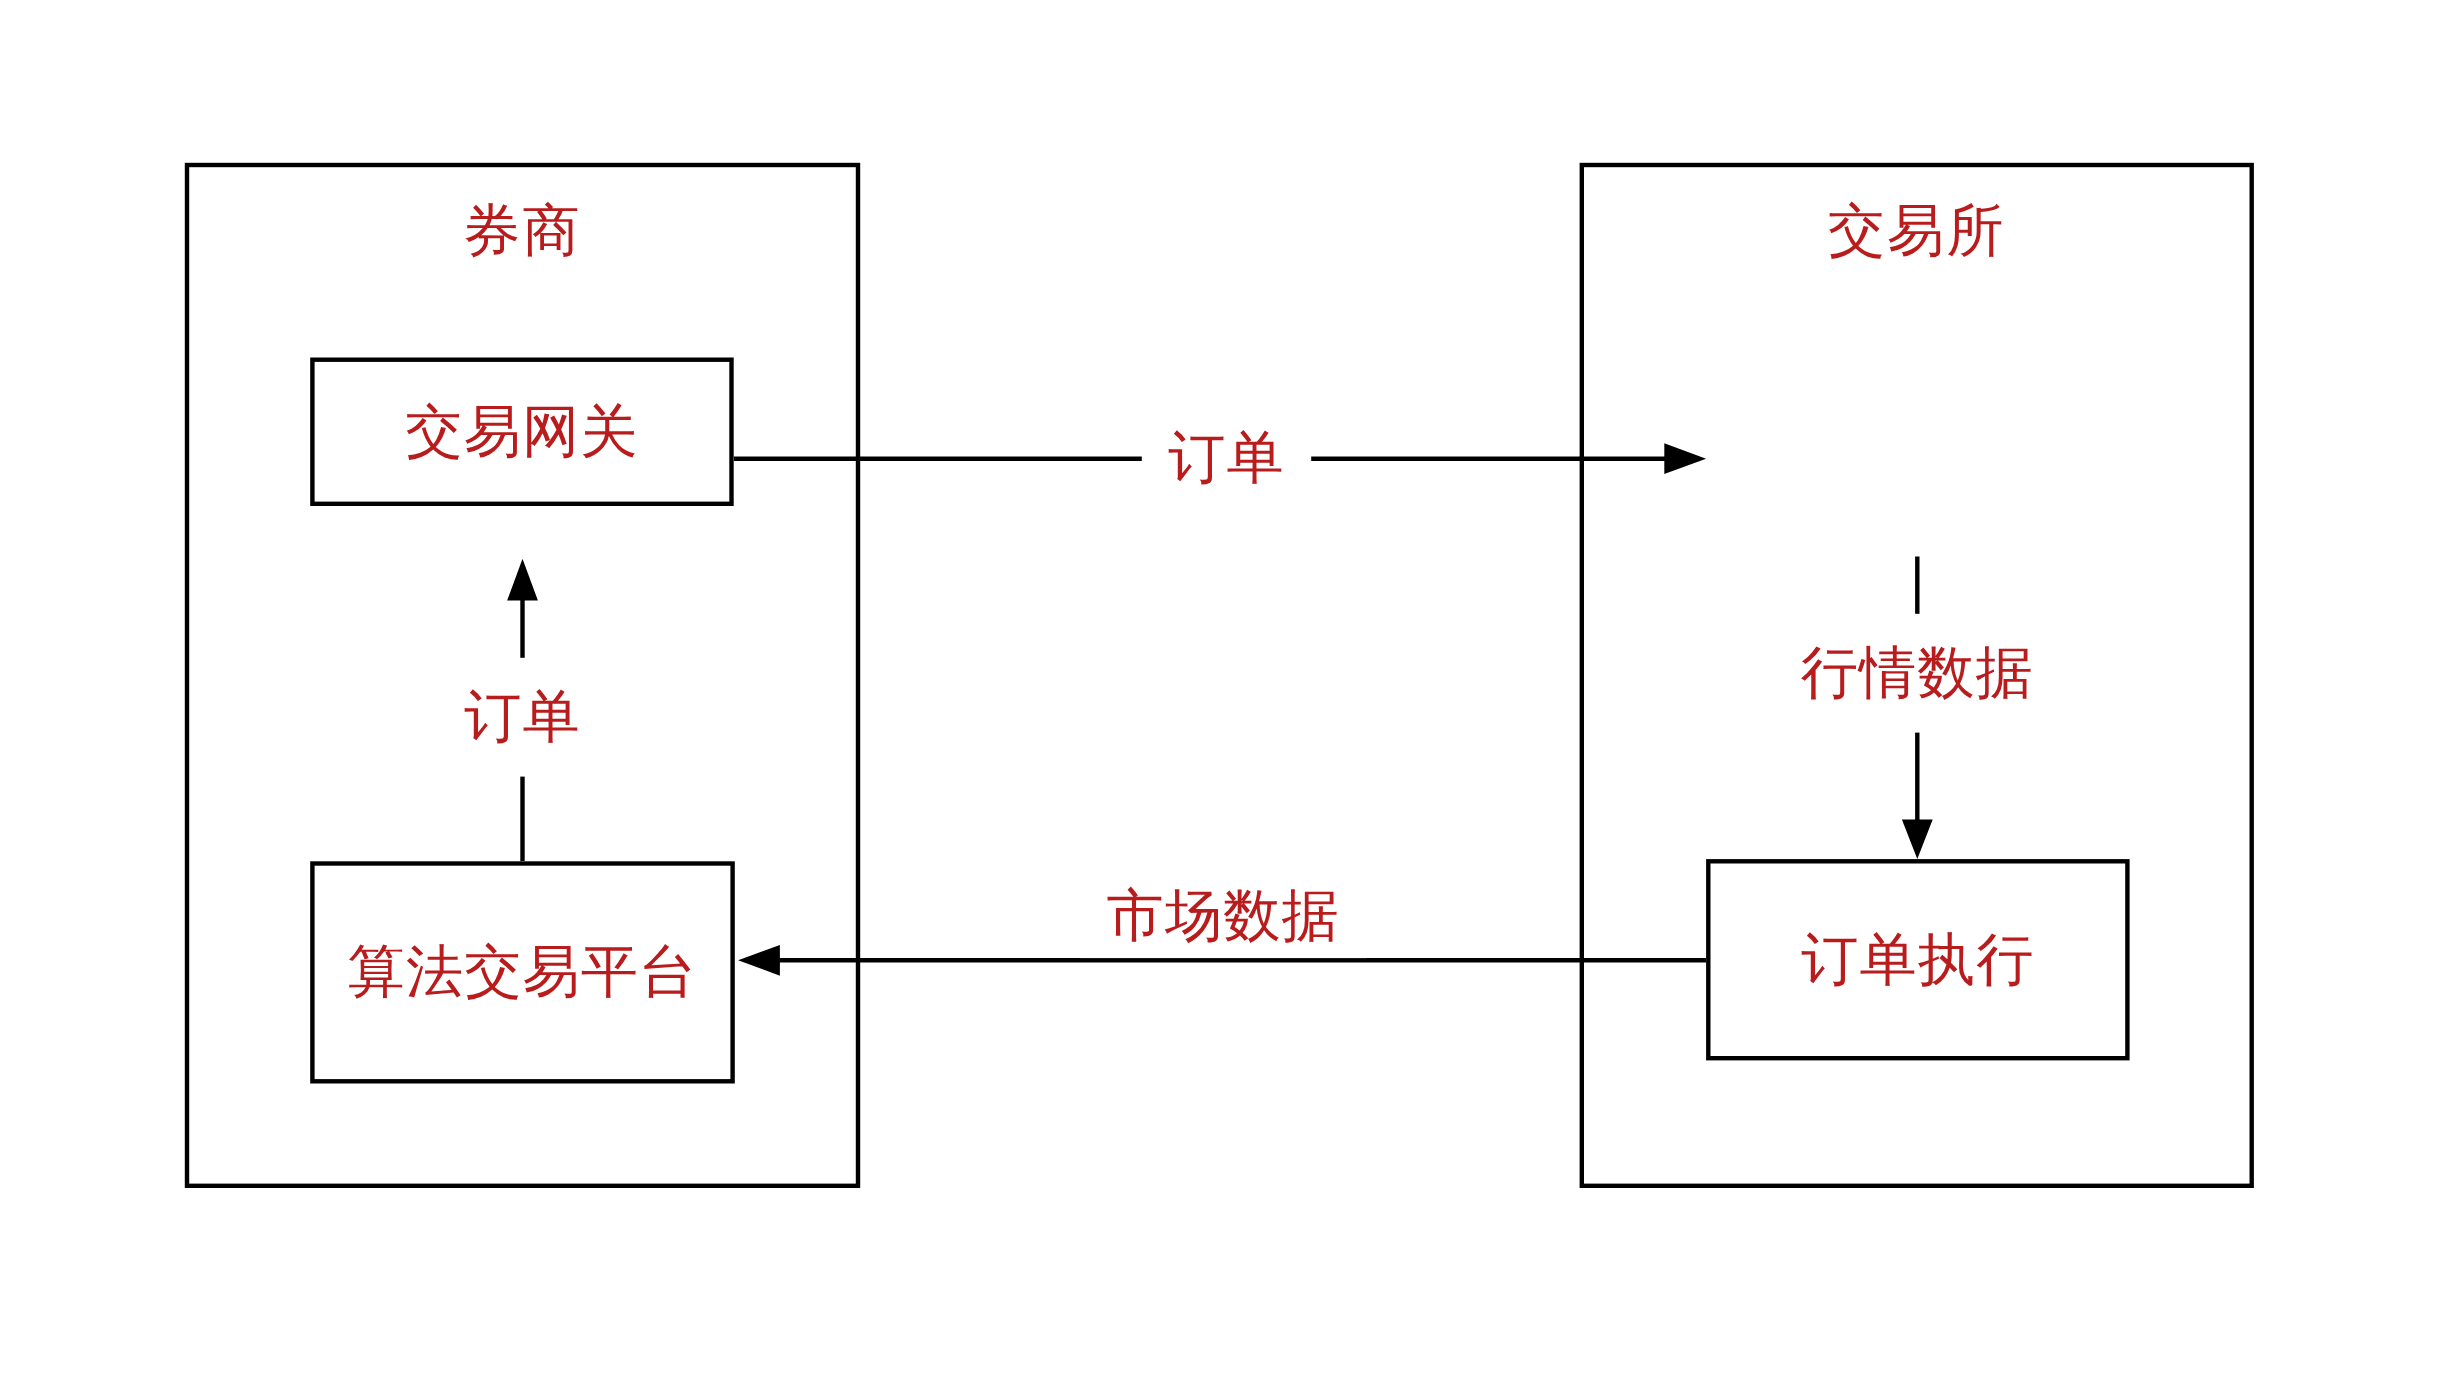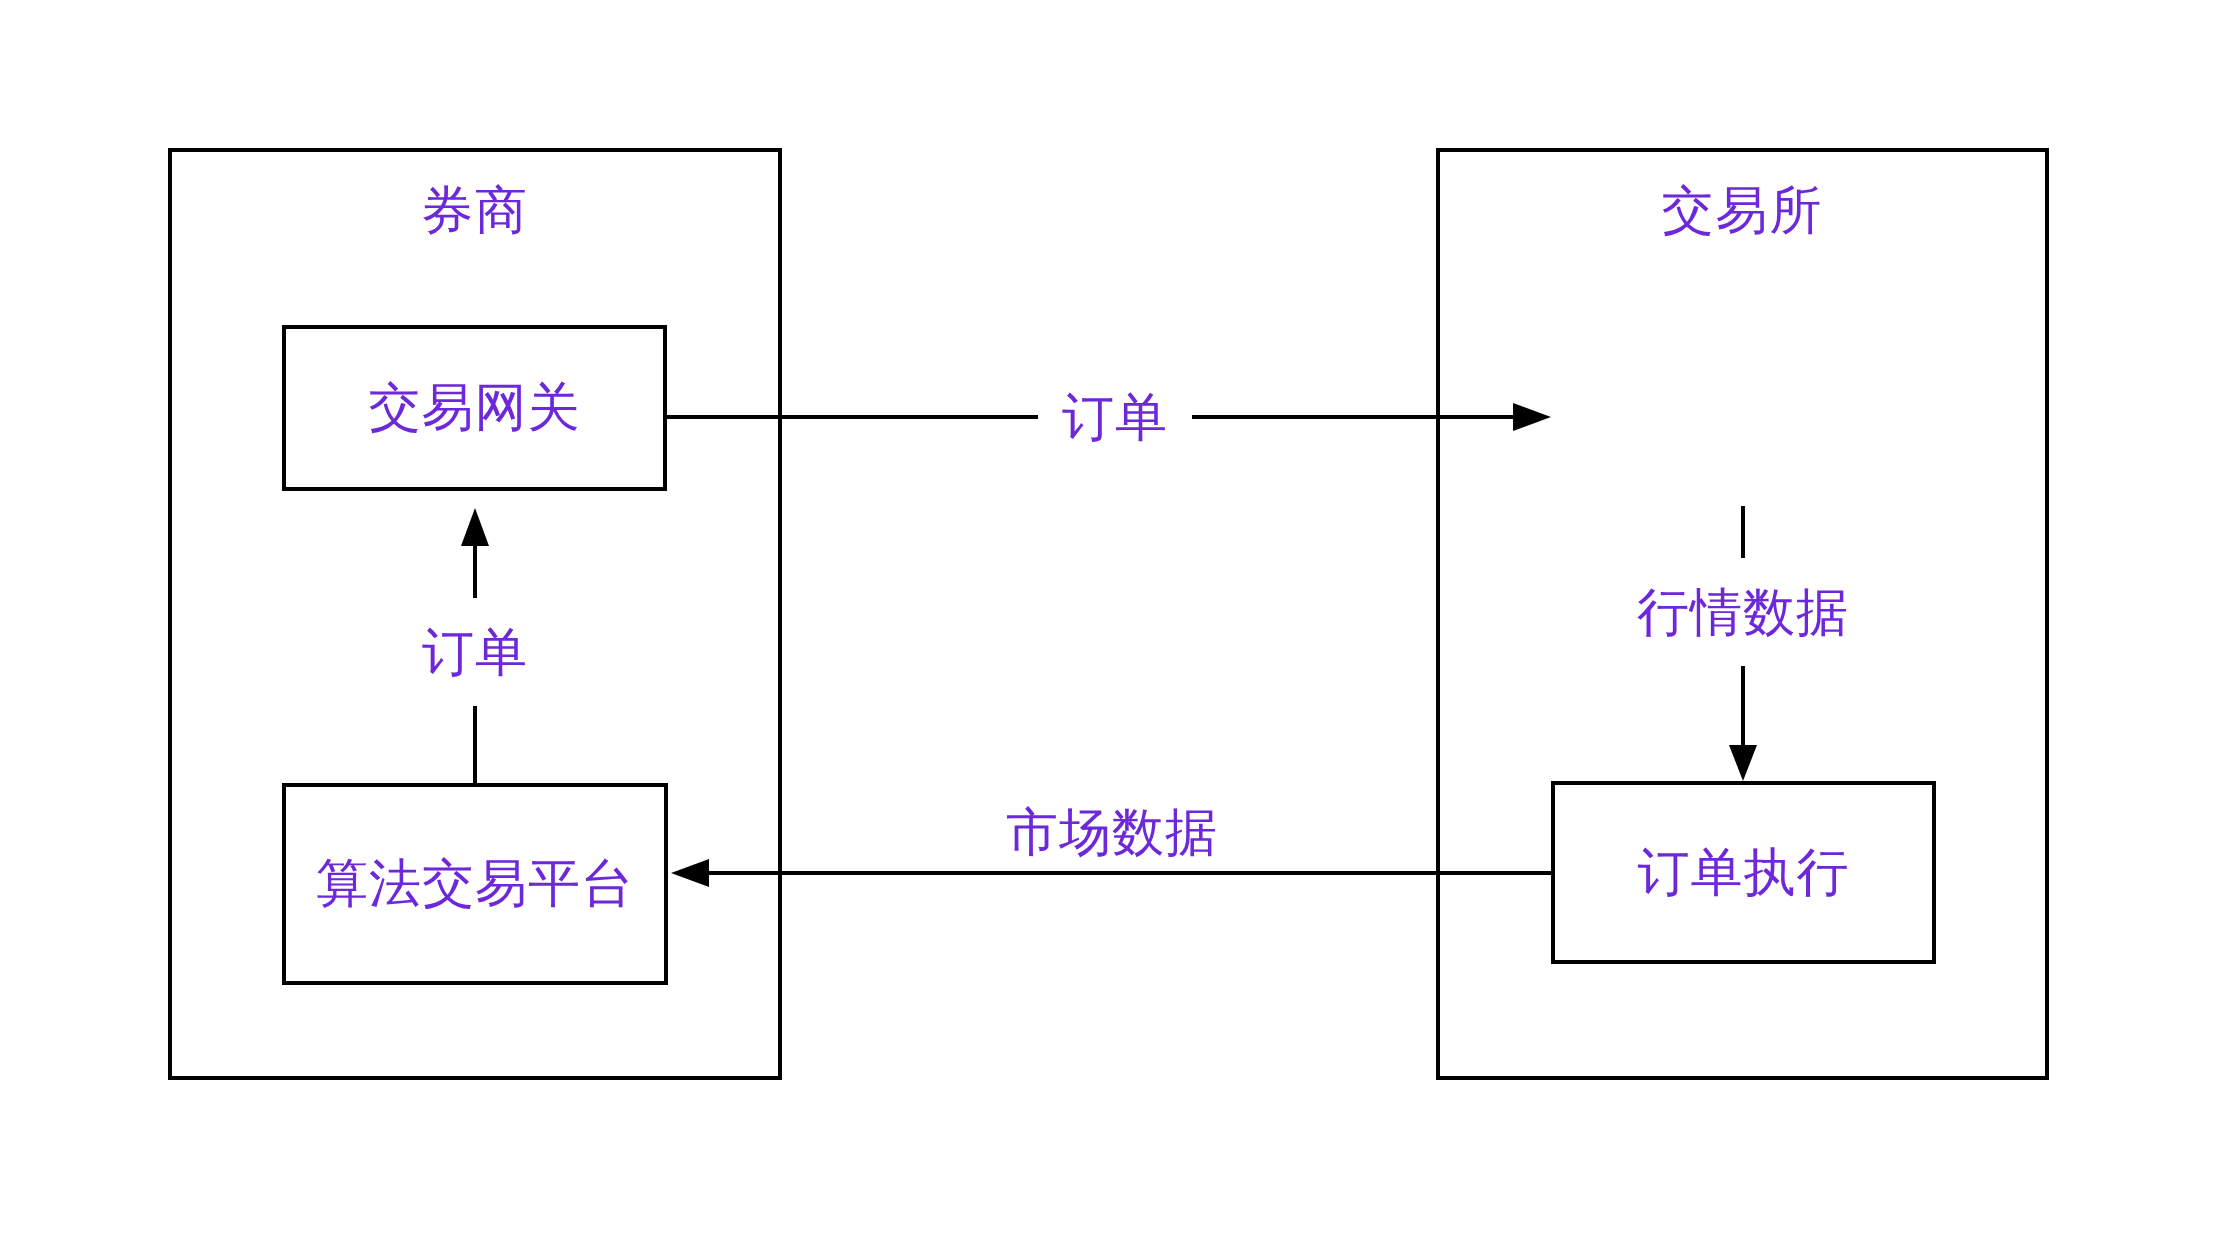--- a/index.html
+++ b/index.html
@@ -6,21 +6,21 @@
     margin: 0;
     padding: 0;
     background: #ffffff;
   }
   .canvas {
     position: relative;
     width: 2220px;
     height: 1257px;
     background: #ffffff;
     font-family: "Liberation Sans", "DejaVu Sans", sans-serif;
-    color: #6d28d9;
+    color: #b91c1c;
     overflow: hidden;
   }
   .group-box {
     position: absolute;
     border: 4px solid #000000;
     background: transparent;
     box-sizing: border-box;
   }
   .group-box.broker   { left: 168px; top: 148px; width: 614px; height: 932px; }
   .group-box.exchange { left: 1436px; top: 148px; width: 613px; height: 932px; }
@@ -40,21 +40,21 @@
     background: #ffffff;
     box-sizing: border-box;
     display: flex;
     align-items: center;
     justify-content: center;
     font-size: 52px;
     font-weight: 400;
     letter-spacing: 1px;
     white-space: nowrap;
   }
-  .node-box.trading-gateway       { left: 282px;  top: 325px; width: 385px; height: 166px; }
+  .node-box.trading-gateway       { left: 282px;  top: 325px; width: 385px; height: 135px; }
   .node-box.algo-trading-platform { left: 282px;  top: 783px; width: 386px; height: 202px; }
   .node-box.order-execution       { left: 1551px; top: 325px; width: 385px; height: 181px; }
   .node-box.data-distribution     { left: 1551px; top: 781px; width: 385px; height: 183px; }
   .edges-svg {
     position: absolute;
     left: 0; top: 0;
     width: 2220px;
     height: 1257px;
     pointer-events: none;
   }

